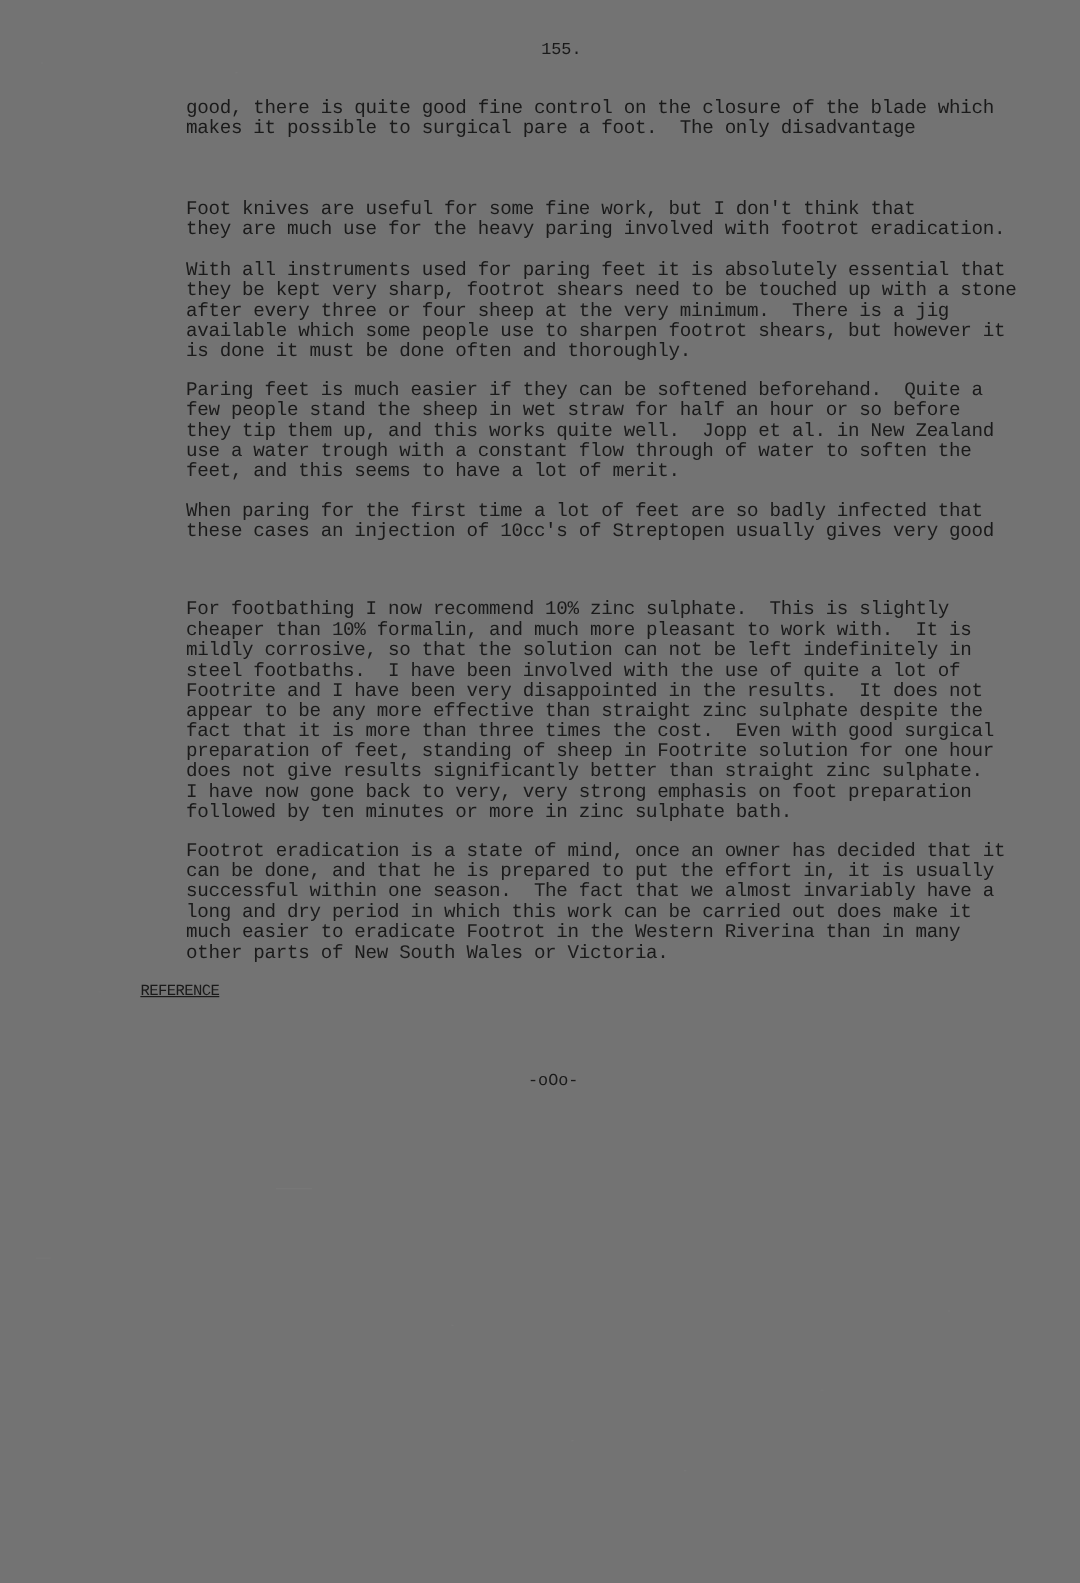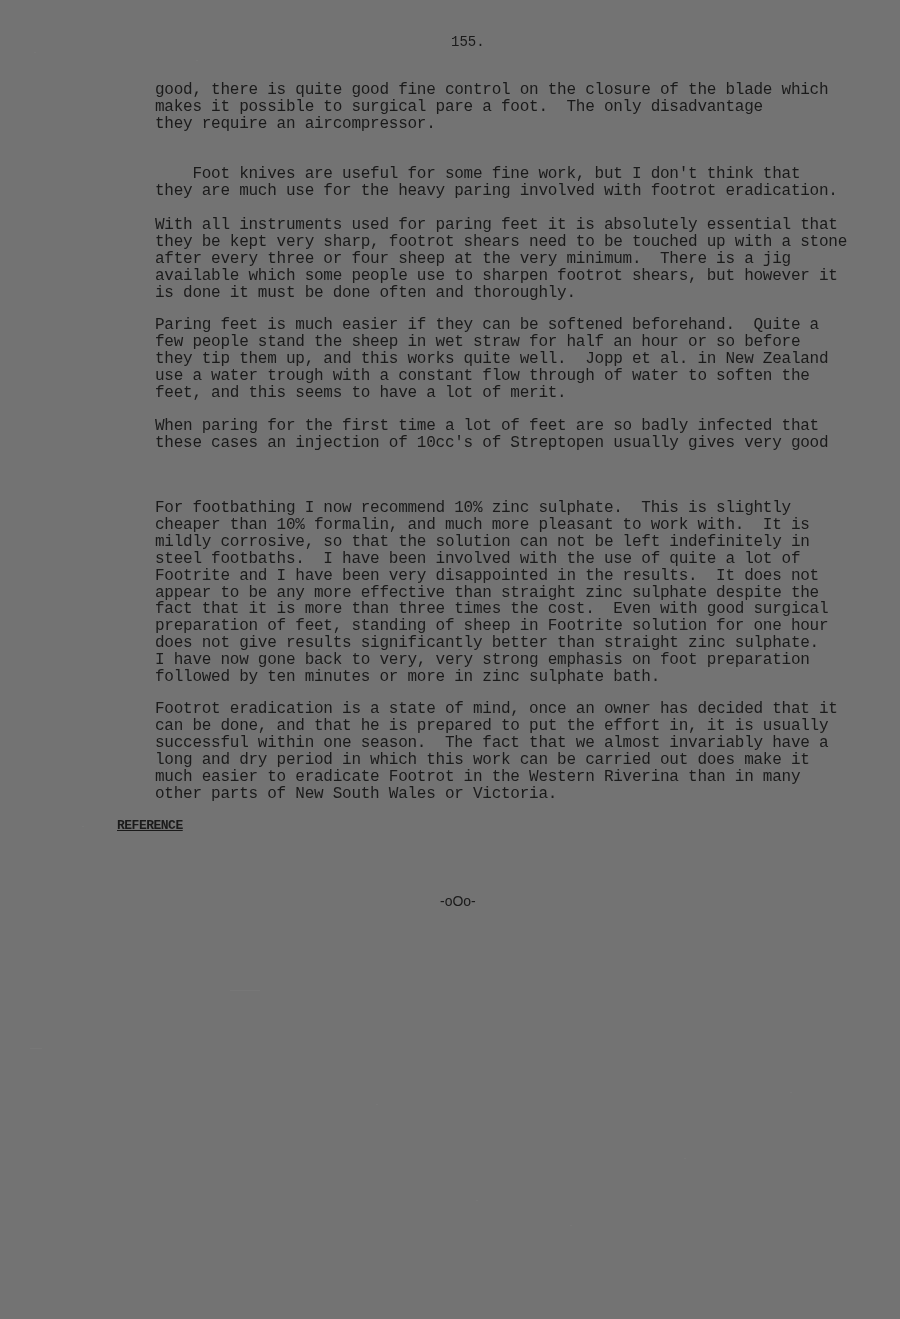--- a/index.html
+++ b/index.html
@@ -1,34 +1,34 @@
 <!DOCTYPE html>
 <html><head>
 <meta charset="utf-8">
 <style>
   html, body { margin:0; padding:0; background:#ffffff; }
   body { width:900px; height:1319px; position:relative; overflow:hidden; }
   .page { position:absolute; left:0; top:0; width:900px; height:1319px; background:#737373; color:#1a1a1a;
           font-family:"Liberation Mono","DejaVu Sans Mono",monospace; }
   .pnum { position:absolute; left:451px; top:34px; font-size:14px; }
   .para { position:absolute; left:117px; font-size:16px; line-height:16.9px; white-space:pre; letter-spacing:-0.25px;margin-left:38px; }
-  .refhead { position:absolute; left:117px; top:818px; font-size:13px; text-decoration:underline; font-weight:bold; letter-spacing:-0.5px; }
+  .refhead { position:absolute; left:117px; top:818px; font-size:13px; text-decoration:underline; font-weight:normal; letter-spacing:-0.5px; }
   .refline { position:absolute; left:117px; top:850px; font-size:14.2px; white-space:pre; letter-spacing:-0.25px; }
-  .endmark { position:absolute; left:440px; top:893px; font-family:Liberation Sans, sans-serif; font-size:14px; }
+  .endmark { position:absolute; left:440px; top:893px; font-family:Liberation Mono, monospace; font-size:14px; }
   .speck { position:absolute; width:2px; height:1px; background:#777; }
 </style>
 </head>
 <body>
 
 <div class="page">
   <div class="pnum">155.</div>
 
   <div id="paras">
-      <div class="para" style="top: 82px;"><div>good, there is quite good fine control on the closure of the blade which</div><div>makes it possible to surgical pare a foot.  The only disadvantage</div><div>they require an aircompressor.</div></div>
-      <div class="para" style="top: 166px; text-align: center;"><div>Foot knives are useful for some fine work, but I don't think that</div><div>they are much use for the heavy paring involved with footrot eradication.</div></div>
+      <div class="para" style="top: 82px;"><div>good, there is quite good fine control on the closure of the blade which</div><div>makes it possible to surgical pare a foot.  The only disadvantage</div></div>
+      <div class="para" style="top: 166px;"><div>Foot knives are useful for some fine work, but I don't think that</div><div>they are much use for the heavy paring involved with footrot eradication.</div></div>
       <div class="para" style="top: 217px;"><div>With all instruments used for paring feet it is absolutely essential that</div><div>they be kept very sharp, footrot shears need to be touched up with a stone</div><div>after every three or four sheep at the very minimum.  There is a jig</div><div>available which some people use to sharpen footrot shears, but however it</div><div>is done it must be done often and thoroughly.</div></div>
       <div class="para" style="top: 317px;"><div>Paring feet is much easier if they can be softened beforehand.  Quite a</div><div>few people stand the sheep in wet straw for half an hour or so before</div><div>they tip them up, and this works quite well.  Jopp et al. in New Zealand</div><div>use a water trough with a constant flow through of water to soften the</div><div>feet, and this seems to have a lot of merit.</div></div>
       <div class="para" style="top: 418px;"><div>When paring for the first time a lot of feet are so badly infected that</div><div>these cases an injection of 10cc's of Streptopen usually gives very good</div></div>
       <div class="para" style="top: 500px;"><div>For footbathing I now recommend 10% zinc sulphate.  This is slightly</div><div>cheaper than 10% formalin, and much more pleasant to work with.  It is</div><div>mildly corrosive, so that the solution can not be left indefinitely in</div><div>steel footbaths.  I have been involved with the use of quite a lot of</div><div>Footrite and I have been very disappointed in the results.  It does not</div><div>appear to be any more effective than straight zinc sulphate despite the</div><div>fact that it is more than three times the cost.  Even with good surgical</div><div>preparation of feet, standing of sheep in Footrite solution for one hour</div><div>does not give results significantly better than straight zinc sulphate.</div><div>I have now gone back to very, very strong emphasis on foot preparation</div><div>followed by ten minutes or more in zinc sulphate bath.</div></div>
       <div class="para" style="top: 701px;"><div>Footrot eradication is a state of mind, once an owner has decided that it</div><div>can be done, and that he is prepared to put the effort in, it is usually</div><div>successful within one season.  The fact that we almost invariably have a</div><div>long and dry period in which this work can be carried out does make it</div><div>much easier to eradicate Footrot in the Western Riverina than in many</div><div>other parts of New South Wales or Victoria.</div></div>
     </div>
 
   <div class="refhead">REFERENCE</div>
   <div class="endmark">-oOo-</div>
 

